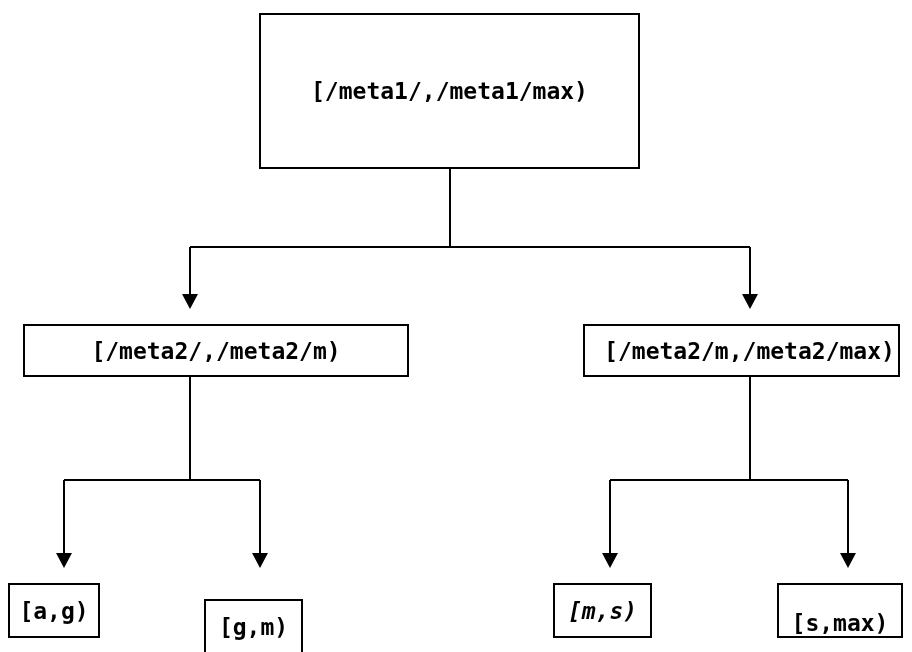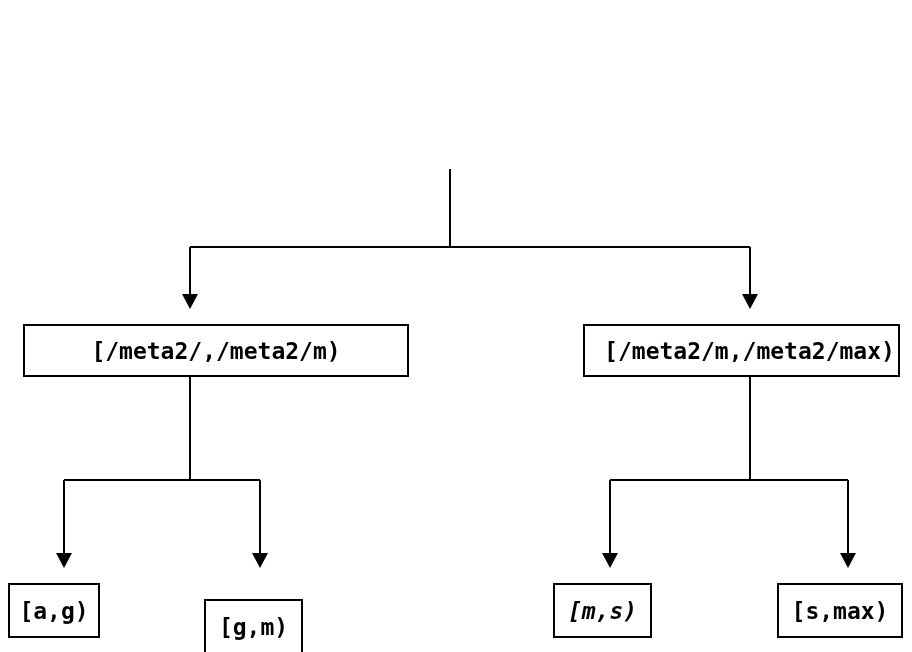--- a/index.html
+++ b/index.html
@@ -43,21 +43,21 @@
     font-weight: bold;
     color: #000000;
     white-space: nowrap;
   }
   .node-root        { left: 259px; top: 13px;  width: 381px; height: 156px; }
   .node-level1-left { left: 23px;  top: 324px; width: 386px; height: 53px; }
   .node-level1-right{ left: 583px; top: 324px; width: 317px; height: 53px; padding-left: 16px; }
   .node-leaf-ag     { left: 8px;   top: 583px; width: 92px; height: 55px; }
   .node-leaf-gm     { left: 204px; top: 583px; width: 99px;  height: 55px; margin-top: 16px; }
   .node-leaf-ms     { left: 553px; top: 583px; width: 99px;  height: 55px; font-style: italic; }
-  .node-leaf-smax   { left: 777px; top: 583px; width: 126px; height: 55px; }
+  .node-leaf-smax   { left: 777px; top: 583px; width: 126px; height: 55px; align-items: flex-end; }
 </style>
 </head>
 <body>
 
 <div class="canvas">
 
   <svg class="connectors" width="912" height="652" viewBox="0 0 912 652" aria-hidden="true">
 
     <path d="M450 169 L450 247"></path>
     <path d="M190 247 L750 247"></path>
@@ -74,20 +74,23 @@
     <polygon points="252,553 268,553 260,568"></polygon>
 
     <path d="M750 377 L750 480"></path>
     <path d="M610 480 L848 480"></path>
     <path d="M610 480 L610 553"></path>
     <path d="M848 480 L848 553"></path>
     <polygon points="602,553 618,553 610,568"></polygon>
     <polygon points="840,553 856,553 848,568"></polygon>
   </svg>
 
+  <div class="node node-root">
+    <span>[/meta1/,/meta1/max)</span>
+  </div>
 
   <div class="node node-level1-left">
     <span>[/meta2/,/meta2/m)</span>
   </div>
 
   <div class="node node-level1-right">
     <span>[/meta2/m,/meta2/max)</span>
   </div>
 
   <div class="node node-leaf-ag">

